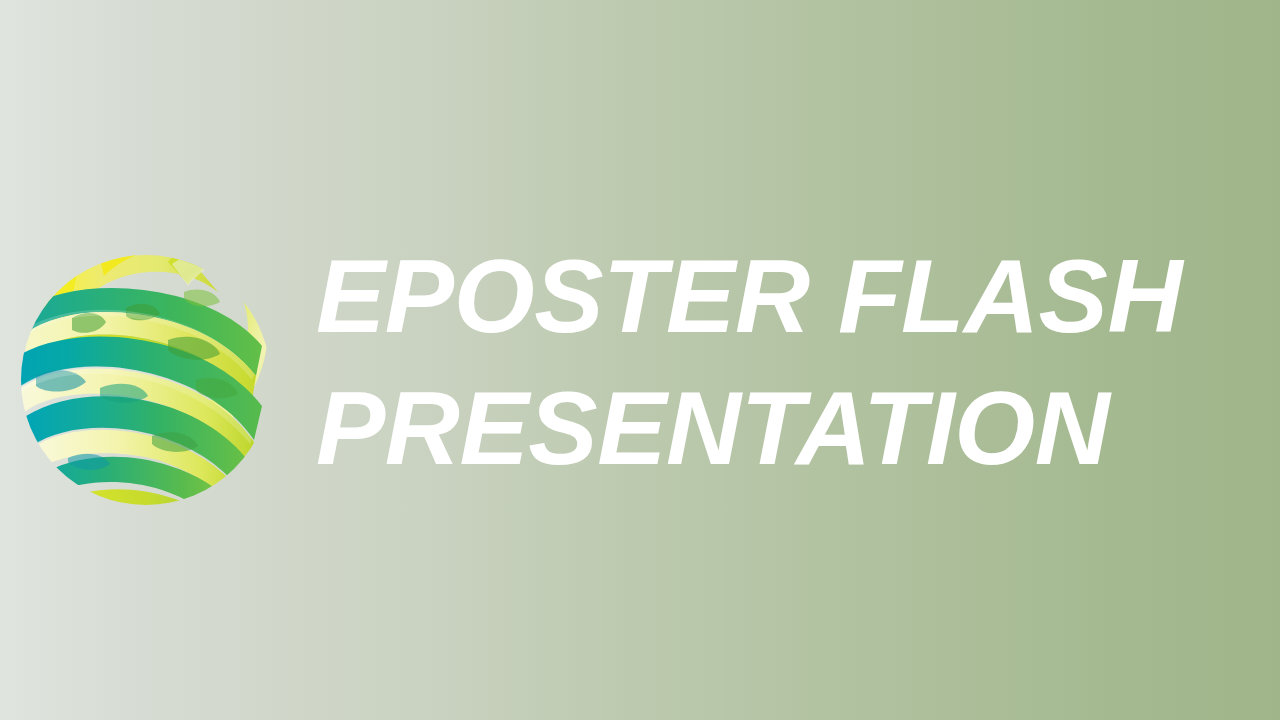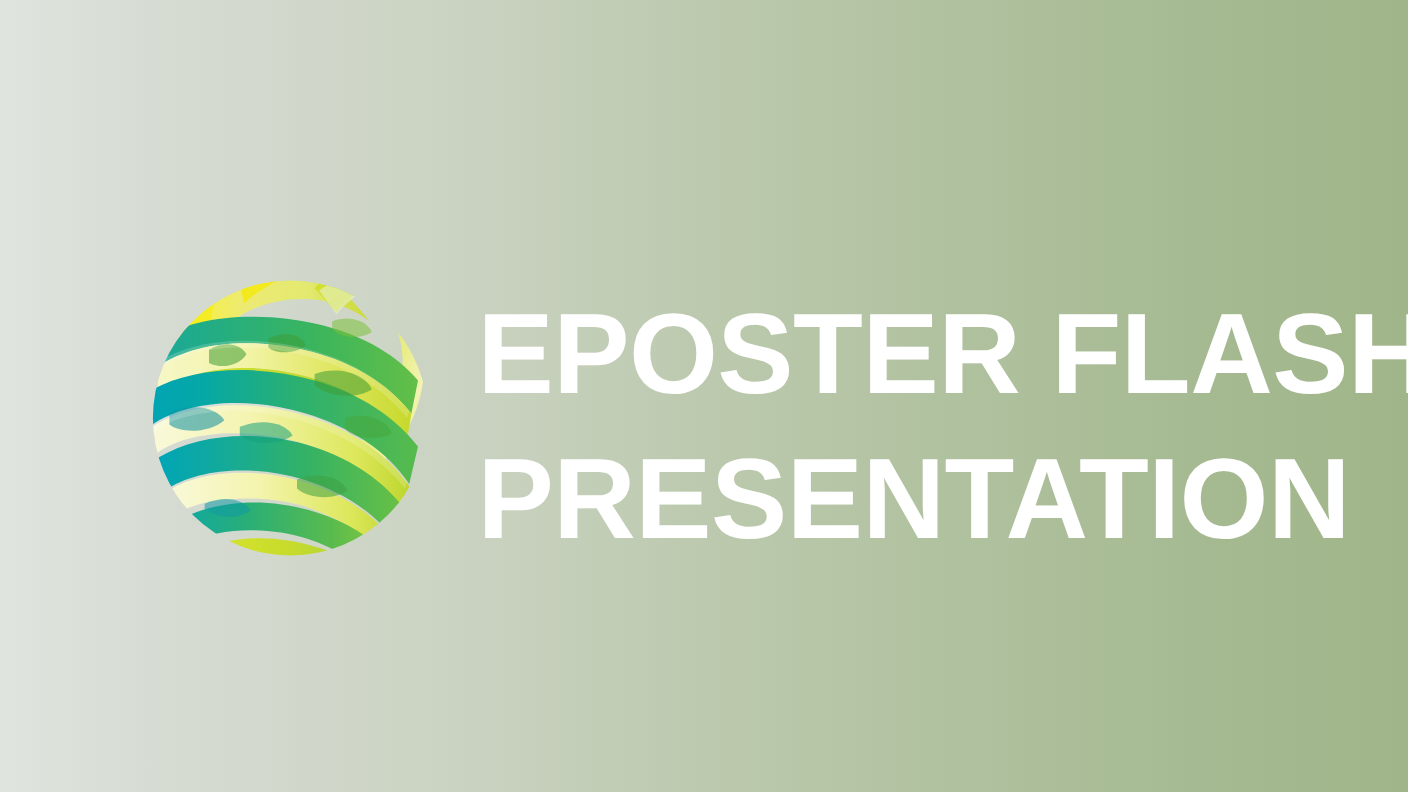--- a/index.html
+++ b/index.html
@@ -26,24 +26,24 @@
         #b1c2a0 66%,
         #a7bb94 82%,
         #a0b589 100%);
     display: flex;
     align-items: center;
     overflow: hidden;
   }
 
   .brand-row {
     display: flex;
-    align-items: flex-end;
+    align-items: center;
     width: 100%;
-    padding-left: 118px;
     box-sizing: border-box;
+    font-style: italic;
   }
 
   
   .logo-mark {
     flex: 0 0 auto;
     width: 290px;
     height: 320px;
     position: relative;
   }
   .logo-mark svg {

